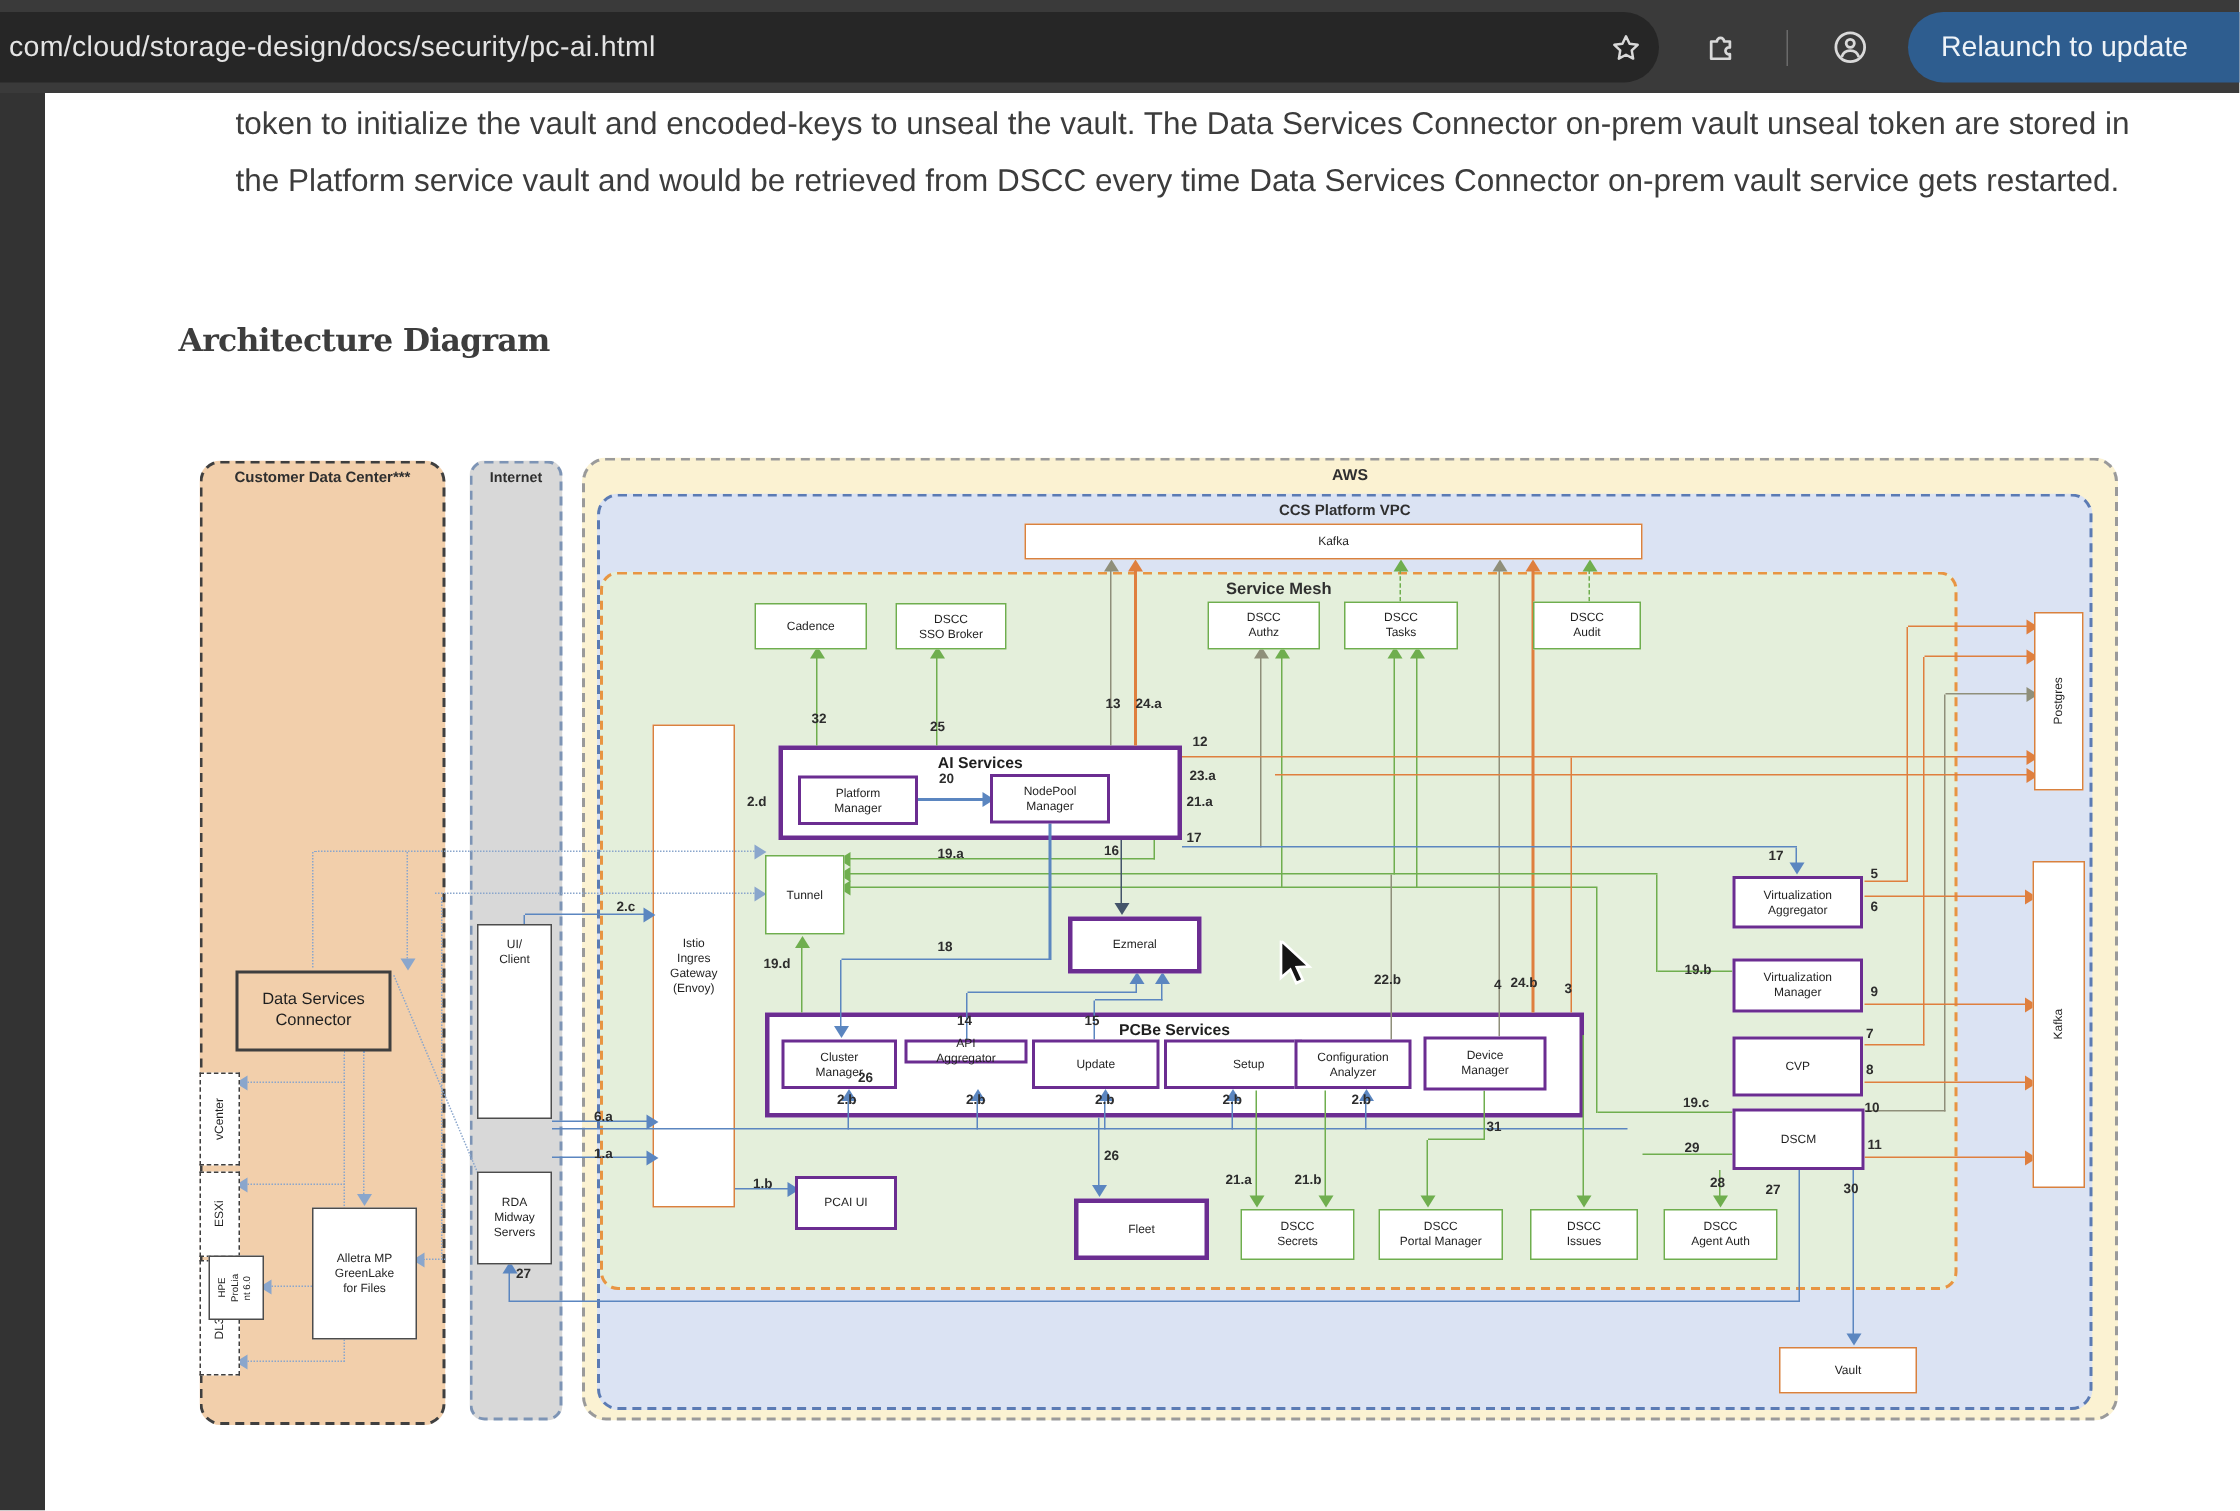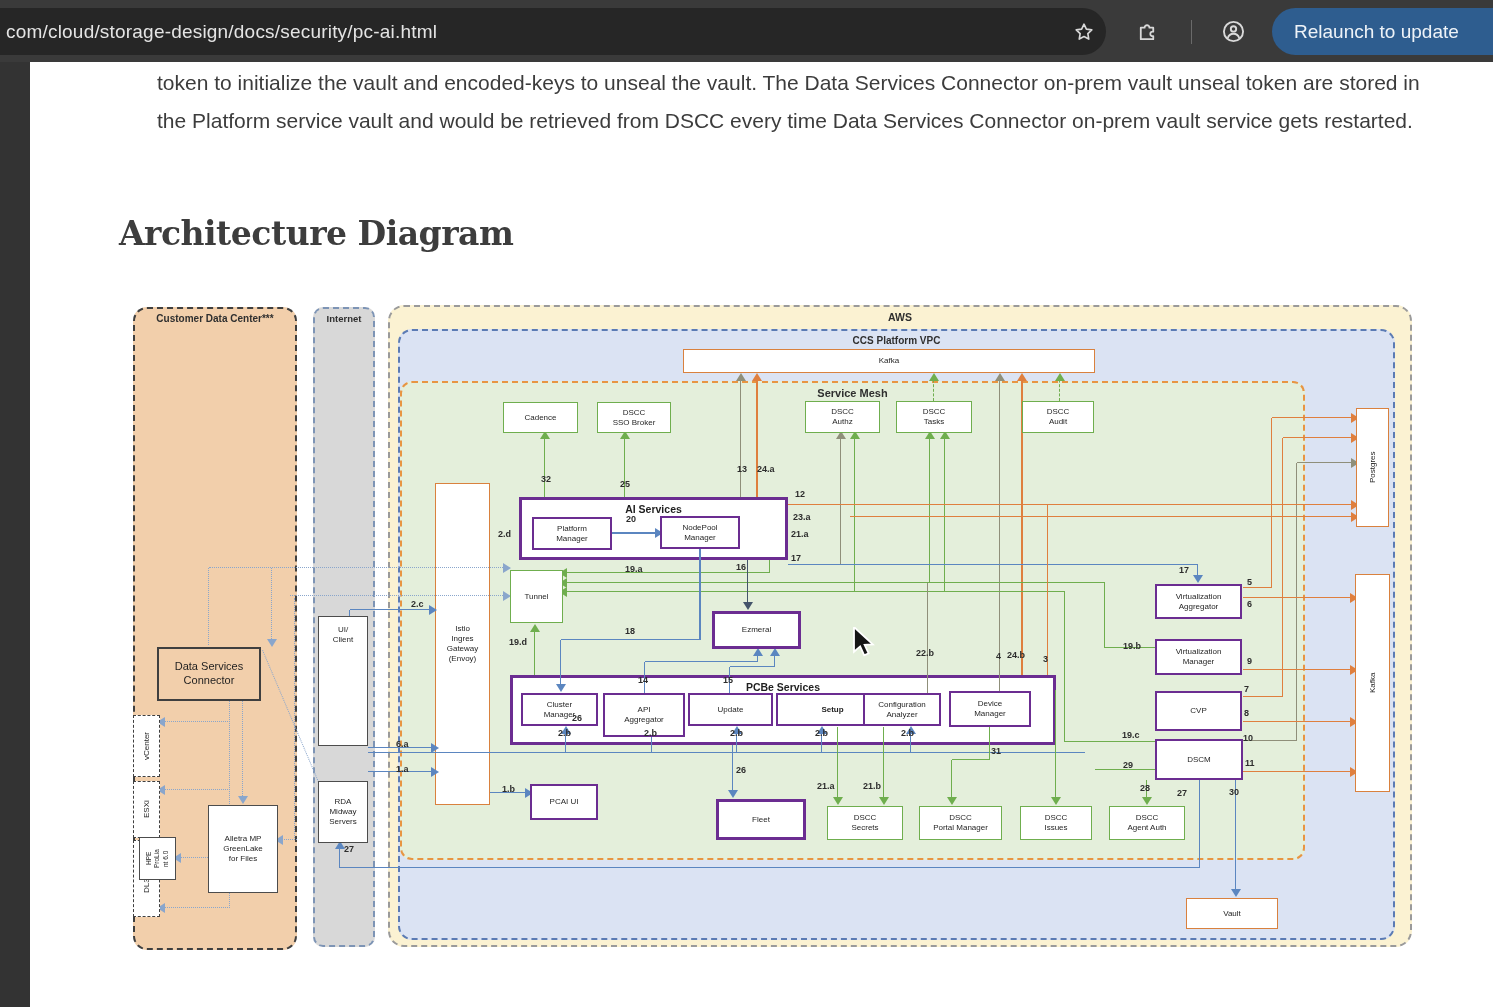--- a/index.html
+++ b/index.html
@@ -15,21 +15,21 @@
   .tb-ico{position:absolute;top:9px;width:44px;height:44px;display:flex;align-items:center;justify-content:center;}
   .tb-sep{position:absolute;left:1191px;top:20px;width:1px;height:24px;background:#6a6a6a;}
   .relaunch{position:absolute;left:1272px;top:8px;width:260px;height:47px;background:#2e5d8f;
             border-radius:26px;color:#eef3f8;font-size:19px;display:flex;align-items:center;
             padding-left:22px;box-sizing:border-box;cursor:pointer;}
   .leftstrip{position:absolute;left:0;top:62px;width:30px;height:945px;background:#333333;z-index:40;}
   
   .para{position:absolute;left:157px;top:64px;width:1272px;font-size:21px;line-height:38px;
         color:#3c3c3c;}
   .h2{position:absolute;left:119px;top:214px;font-family:"DejaVu Serif",serif;font-weight:700;
-      font-size:33px;color:#3d3d3d;letter-spacing:-0.5px;}
+      font-size:21px;color:#3d3d3d;letter-spacing:-0.5px;}
   
   #diagram-layer{position:absolute;left:0;top:0;width:1493px;height:1007px;}
   .zone{position:absolute;box-sizing:border-box;}
   .zone-label{position:absolute;left:0;right:0;text-align:center;font-weight:bold;color:#2f2f2f;}
   .node{position:absolute;box-sizing:border-box;background:#fff;display:flex;align-items:center;
         justify-content:center;text-align:center;color:#1f1f1f;font-size:8px;line-height:1.25;
         white-space:pre-line;}
   .n-dark{border:1.7px solid #4c4c4c;align-items:center;}
   .n-dsc{border:2px solid #3f3f3f;background:transparent;font-weight:bold;}
   .n-dashed{border:1.6px dashed #3f3f3f;}
@@ -256,24 +256,24 @@
     <div class="node n-green" style="left: 1022px; top: 401px; width: 72px; height: 32px; font-size: 8px; font-weight: normal;"><span>DSCC
 Audit</span></div>
     <div class="node n-purple" style="left: 532px; top: 517px; width: 80px; height: 33px; font-size: 8px; font-weight: normal;"><span>Platform
 Manager</span></div>
     <div class="node n-purple" style="left: 660px; top: 516px; width: 80px; height: 33px; font-size: 8px; font-weight: normal;"><span>NodePool
 Manager</span></div>
     <div class="node n-green" style="left: 510px; top: 570px; width: 53px; height: 53px; font-size: 8px; font-weight: normal;"><span>Tunnel</span></div>
     <div class="node n-purple-lg" style="left: 712px; top: 611px; width: 89px; height: 38px; font-size: 8px; font-weight: normal;"><span>Ezmeral</span></div>
     <div class="node n-purple" style="left: 521px; top: 693px; width: 77px; height: 33px; font-size: 8px; font-weight: normal;"><span>Cluster
 Manager</span></div>
-    <div class="node n-purple" style="left: 603px; top: 693px; width: 82px; height: 44px; font-size: 8px; font-weight: normal;"><span>API
+    <div class="node n-purple" style="left: 603px; top: 693px; width: 82px; height: 16px; font-size: 8px; font-weight: normal;"><span>API
 Aggregator</span></div>
     <div class="node n-purple" style="left: 688px; top: 693px; width: 85px; height: 33px; font-size: 8px; font-weight: normal;"><span>Update</span></div>
-    <div class="node n-purple" style="left: 776px; top: 693px; width: 92px; height: 33px; font-size: 8px; font-weight: bold; padding-left: 21px;"><span>Setup</span></div>
+    <div class="node n-purple" style="left: 776px; top: 693px; width: 92px; height: 33px; font-size: 8px; font-weight: normal; padding-left: 21px;"><span>Setup</span></div>
     <div class="node n-purple" style="left: 863px; top: 693px; width: 78px; height: 33px; font-size: 8px; font-weight: normal;"><span>Configuration
 Analyzer</span></div>
     <div class="node n-purple" style="left: 949px; top: 691px; width: 82px; height: 36px; font-size: 8px; font-weight: normal;"><span>Device
 Manager</span></div>
     <div class="node n-purple" style="left: 530px; top: 784px; width: 68px; height: 36px; font-size: 8px; font-weight: normal;"><span>PCAI UI</span></div>
     <div class="node n-purple-lg" style="left: 716px; top: 799px; width: 90px; height: 41px; font-size: 8px; font-weight: normal;"><span>Fleet</span></div>
     <div class="node n-green" style="left: 827px; top: 806px; width: 76px; height: 34px; font-size: 8px; font-weight: normal;"><span>DSCC
 Secrets</span></div>
     <div class="node n-green" style="left: 919px; top: 806px; width: 83px; height: 34px; font-size: 8px; font-weight: normal;"><span>DSCC
 Portal Manager</span></div>

